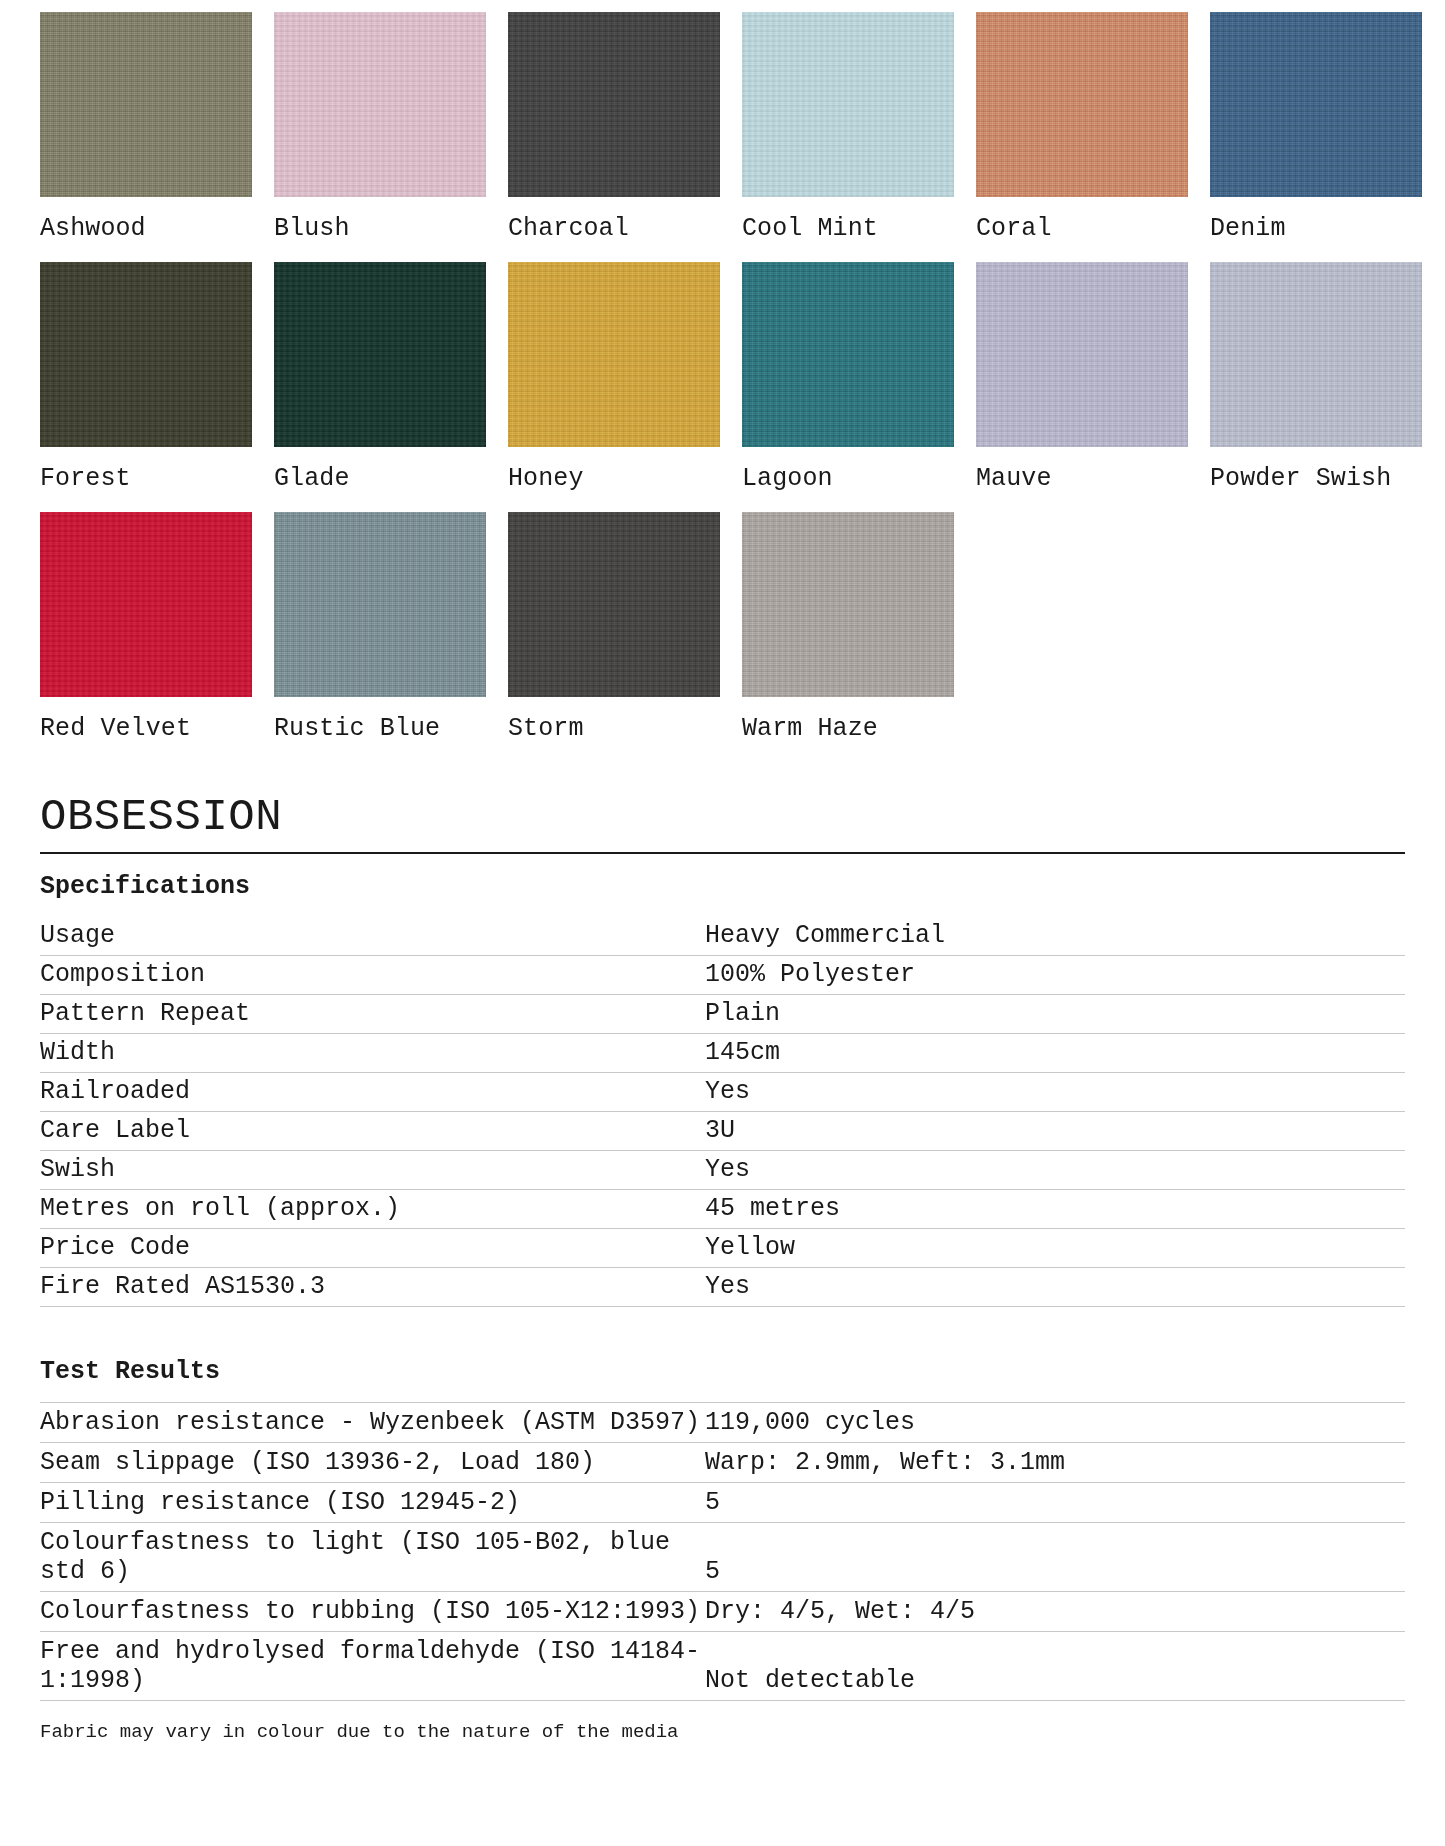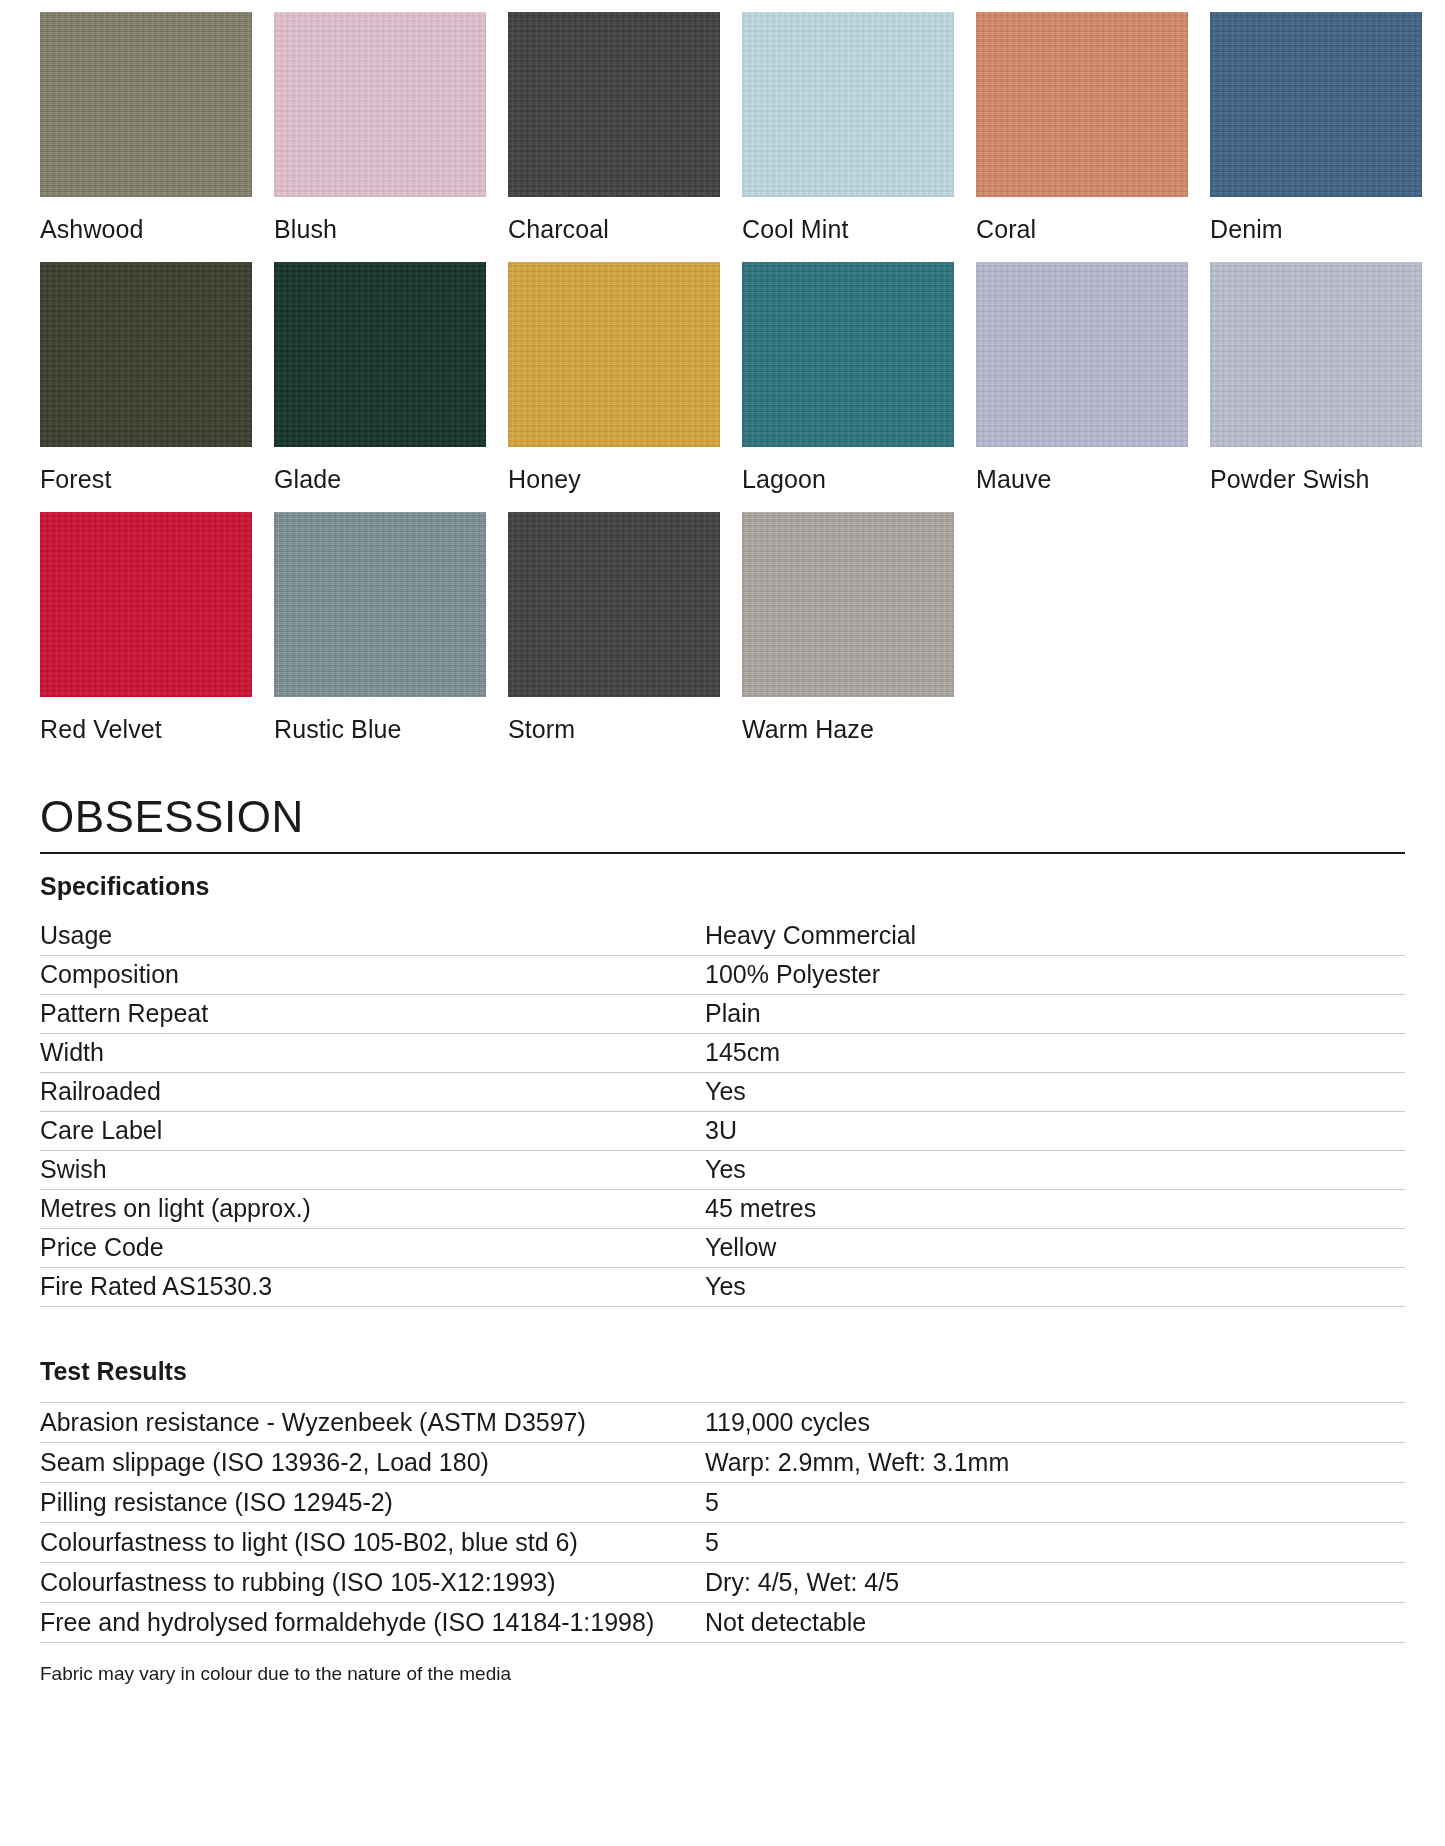--- a/index.html
+++ b/index.html
@@ -12,20 +12,21 @@
     width: 1445px;
     min-height: 1846px;
     font-family: "Liberation Sans", sans-serif;
     color: #1a1a1a;
   }
   .page {
     position: relative;
     width: 1445px;
     min-height: 1846px;
     padding: 10px 40px 12px 40px;
+    font-family: Liberation Mono, monospace;
   }
 
   
   .swatch-grid {
     display: grid;
     grid-template-columns: repeat(6, 212px);
     column-gap: 22px;
     row-gap: 0px;
     margin-top: 2px;
   }
@@ -274,21 +275,21 @@
         </tr>
         <tr>
           <td class="label">Care Label</td>
           <td class="value">3U</td>
         </tr>
         <tr>
           <td class="label">Swish</td>
           <td class="value">Yes</td>
         </tr>
         <tr>
-          <td class="label">Metres on light (approx.)</td>
+          <td class="label">Metres on roll (approx.)</td>
           <td class="value">45 metres</td>
         </tr>
         <tr>
           <td class="label">Price Code</td>
           <td class="value">Yellow</td>
         </tr>
         <tr>
           <td class="label">Fire Rated AS1530.3</td>
           <td class="value">Yes</td>
         </tr>

